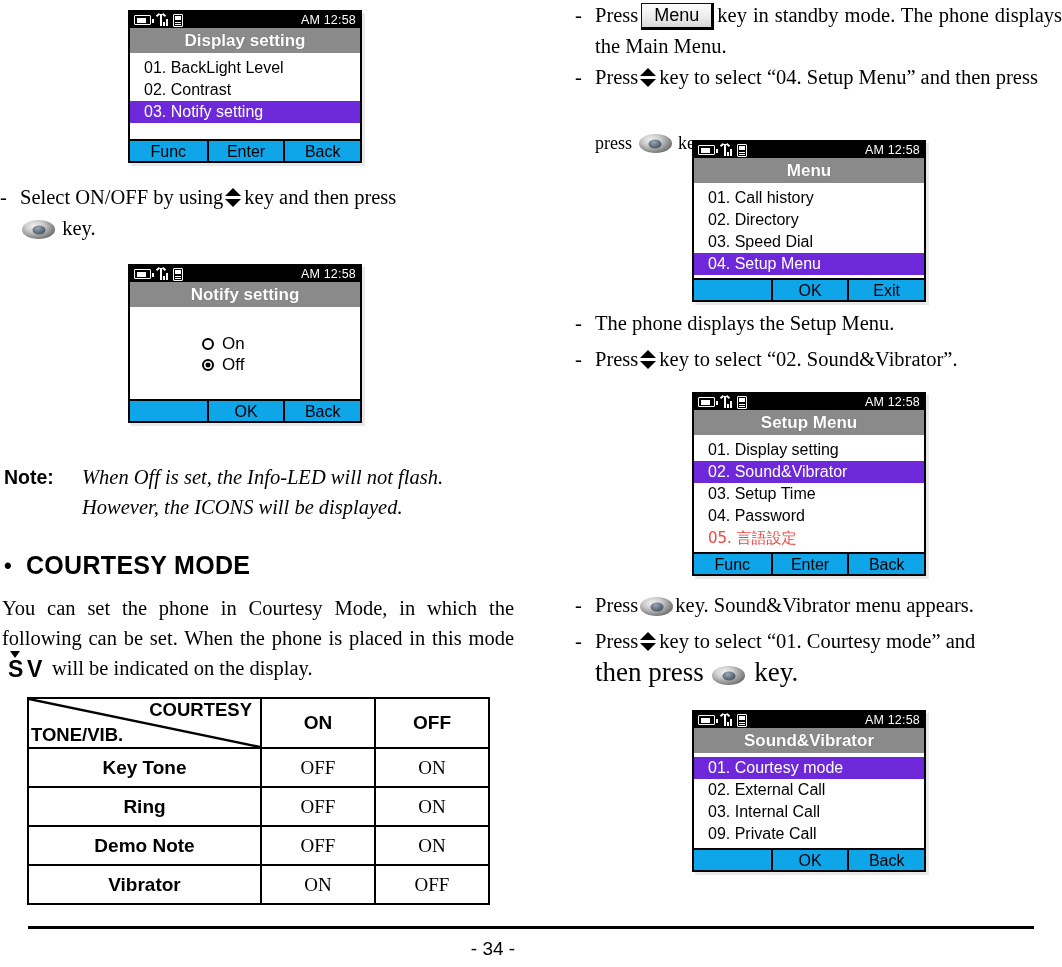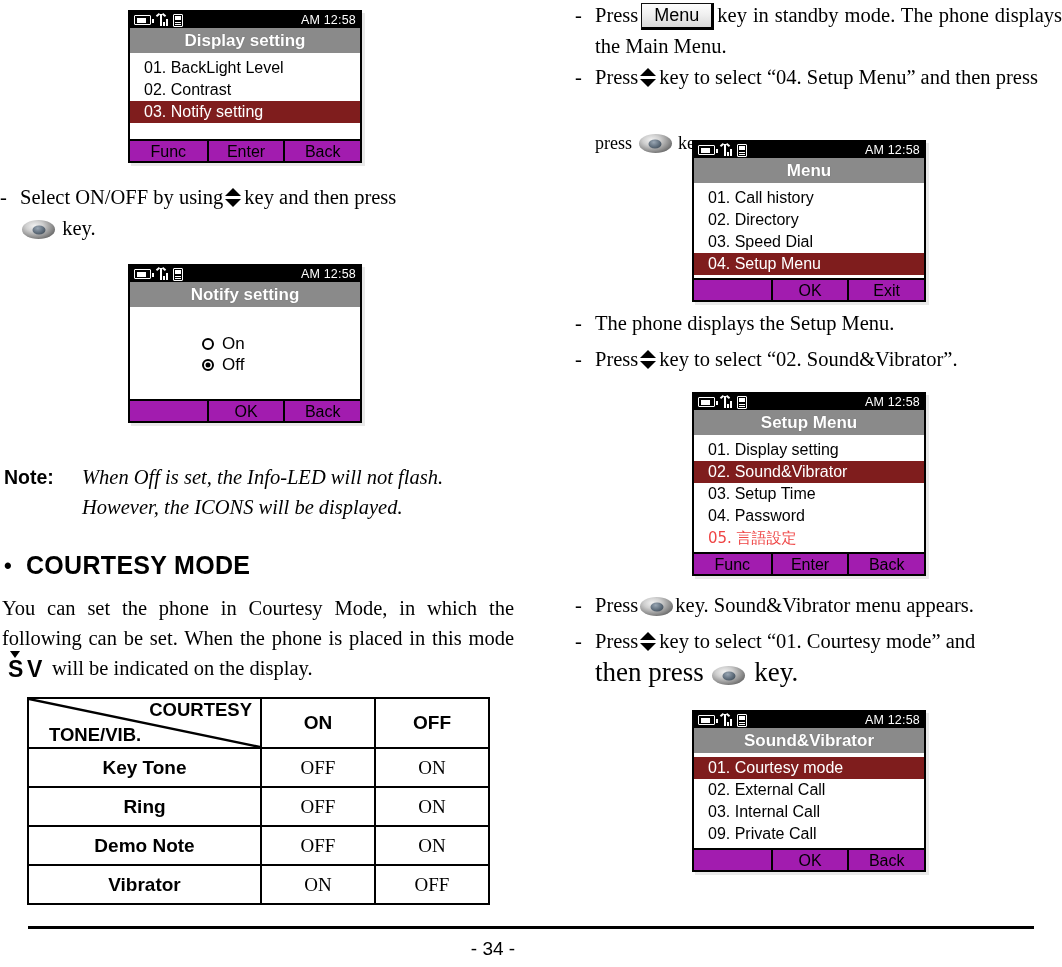--- a/index.html
+++ b/index.html
@@ -147,21 +147,21 @@
     height:39px;
     padding:0 9px;
   }
   .cc-diag { position:relative; height:50px !important; padding:0 !important; }
   .cc-diag .topright {
     position:absolute; right:8px; top:0px;
     font-family:"Liberation Sans", sans-serif;
     font-weight:bold; font-size:18.5px; line-height:22px;
   }
   .cc-diag .botleft {
-    position:absolute; left:20px; bottom:1px;
+    position:absolute; left:2px; bottom:1px;
     font-family:"Liberation Sans", sans-serif;
     font-weight:bold; font-size:18.5px; line-height:22px;
   }
   .cc-diag svg { position:absolute; left:0; top:0; width:100%; height:100%; }
   .cc-onoff-head {
     font-family:"Liberation Sans", sans-serif;
     font-weight:bold; font-size:19px;
     text-align:center;
   }
   .cc-rowlabel {
@@ -239,28 +239,28 @@
     text-shadow:0 0 1px rgba(0,0,0,0.35);
   }
   .lcd-body { padding:4px 0 3px 0; }
   .lcd-item {
     font-size:16px;
     line-height:22px;
     padding-left:14px;
     color:#000;
     white-space:nowrap;
   }
-  .lcd-item.sel { background:#7f1d1d; color:#fff; }
+  .lcd-item.sel { background:#6d28d9; color:#fff; }
   .lcd-item.jp { font-family:"DejaVu Sans", sans-serif; color:#ef4444; font-size:15px; }
   .lcd-filler { height:13px; }
   .lcd-soft {
     display:flex;
     height:22px;
     border-top:2.5px solid #000;
-    background:#a21caf;
+    background:#0ea5e9;
   }
   .lcd-soft div {
     flex:1 1 33.33%;
     text-align:center;
     font-size:16px;
     line-height:22px;
     color:#000;
     border-left:2.5px solid #000;
   }
   .lcd-soft div:first-child { border-left:none; }

